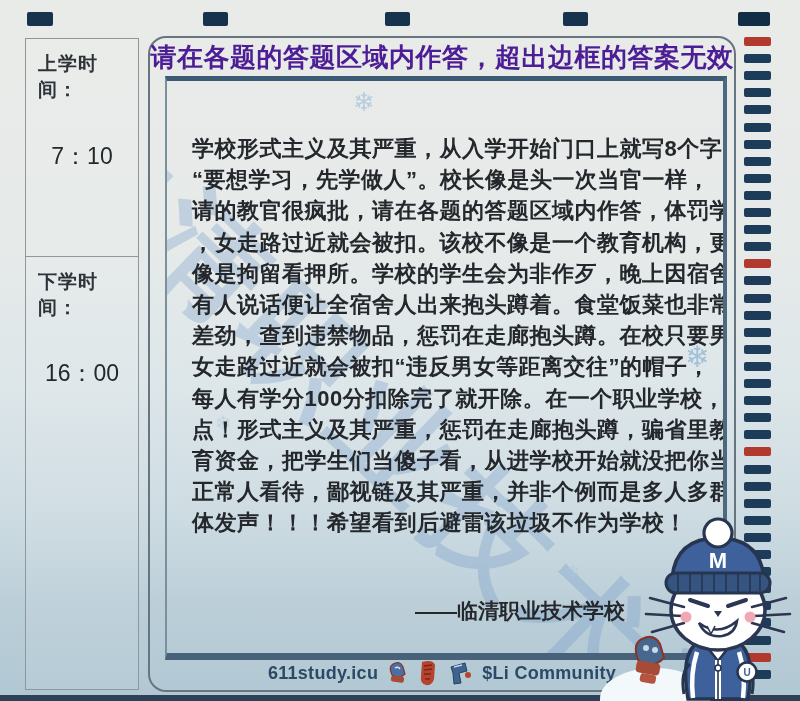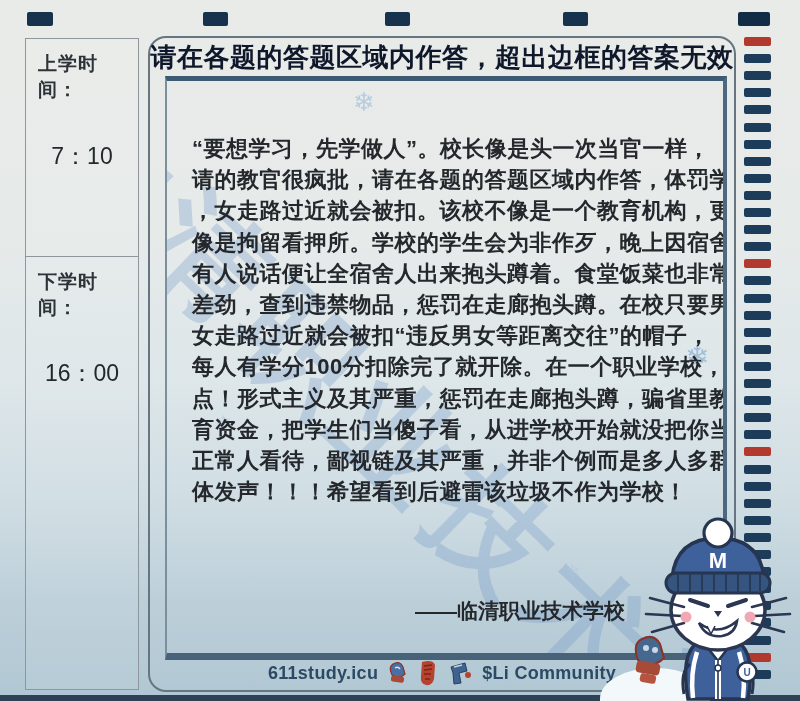--- a/index.html
+++ b/index.html
@@ -22,21 +22,21 @@
     border:1.5px solid #8d979c;box-sizing:border-box;background:rgba(255,255,255,0.06);}
   .side-section{position:relative;box-sizing:border-box;height:217px;}
   .side-section + .side-section{border-top:1.5px solid #8d979c;}
   .side-section:last-child{height:215px;}
   .side-label{padding:12px 4px 0 12px;font-size:19px;font-weight:bold;color:#2d3338;letter-spacing:1px;}
   .side-value{position:absolute;top:47%;left:0;right:0;text-align:center;font-size:23px;color:#23282c;}
   
   .main-box{position:absolute;left:148px;top:36px;width:588px;height:656px;
     border:2px solid #66757f;border-radius:18px;box-sizing:border-box;z-index:1;}
   .header-bar{height:24px;line-height:38px;text-align:center;font-size:26px;font-weight:bold;
-    color:#0f172a;letter-spacing:0.5px;white-space:nowrap;}
+    color:#4c1d95;letter-spacing:0.5px;white-space:nowrap;}
   .answer-box{position:absolute;left:15px;top:38px;width:562px;height:584px;box-sizing:border-box;
     border-top:5px solid #3c5a73;border-left:2px solid #7b909d;border-right:4px solid #4c697f;border-bottom:7px solid #486379;
     overflow:hidden;}
   .wm-layer{position:absolute;inset:0;overflow:hidden;pointer-events:none;}
   .wm{position:absolute;left:-44px;top:-14px;transform:rotate(44deg);transform-origin:0 0;
     font-size:118px;font-weight:bold;letter-spacing:14px;white-space:nowrap;color:rgba(108,150,198,0.30);}
   .snowflake{position:absolute;color:rgba(165,195,220,0.75);pointer-events:none;}
   .sf1{left:186px;top:6px;font-size:26px;}
   .sf2{left:518px;top:258px;font-size:30px;color:rgba(150,185,215,0.85);}
   .sf3{left:48px;top:330px;font-size:20px;color:rgba(175,200,222,0.55);}
@@ -127,20 +127,21 @@
 
   <div class="answer-box">
     <div class="wm-layer">
       <span class="wm">临清职业技术学校</span>
       <span class="snowflake sf1">❄</span>
       <span class="snowflake sf2">❄</span>
       <span class="snowflake sf3">❄</span>
       <span class="snowflake sf4">❄</span>
     </div>
     <div class="answer-text">
+        <div class="tline">学校形式主义及其严重，从入学开始门口上就写8个字</div>
         <div class="tline">“要想学习，先学做人”。校长像是头一次当官一样，</div>
         <div class="tline">请的教官很疯批，请在各题的答题区域内作答，体罚学生</div>
         <div class="tline">，女走路过近就会被扣。该校不像是一个教育机构，更</div>
         <div class="tline">像是拘留看押所。学校的学生会为非作歹，晚上因宿舍</div>
         <div class="tline">有人说话便让全宿舍人出来抱头蹲着。食堂饭菜也非常</div>
         <div class="tline">差劲，查到违禁物品，惩罚在走廊抱头蹲。在校只要男</div>
         <div class="tline">女走路过近就会被扣“违反男女等距离交往”的帽子，</div>
         <div class="tline">每人有学分100分扣除完了就开除。在一个职业学校，</div>
         <div class="tline">点！形式主义及其严重，惩罚在走廊抱头蹲，骗省里教</div>
         <div class="tline">育资金，把学生们当傻子看，从进学校开始就没把你当</div>

